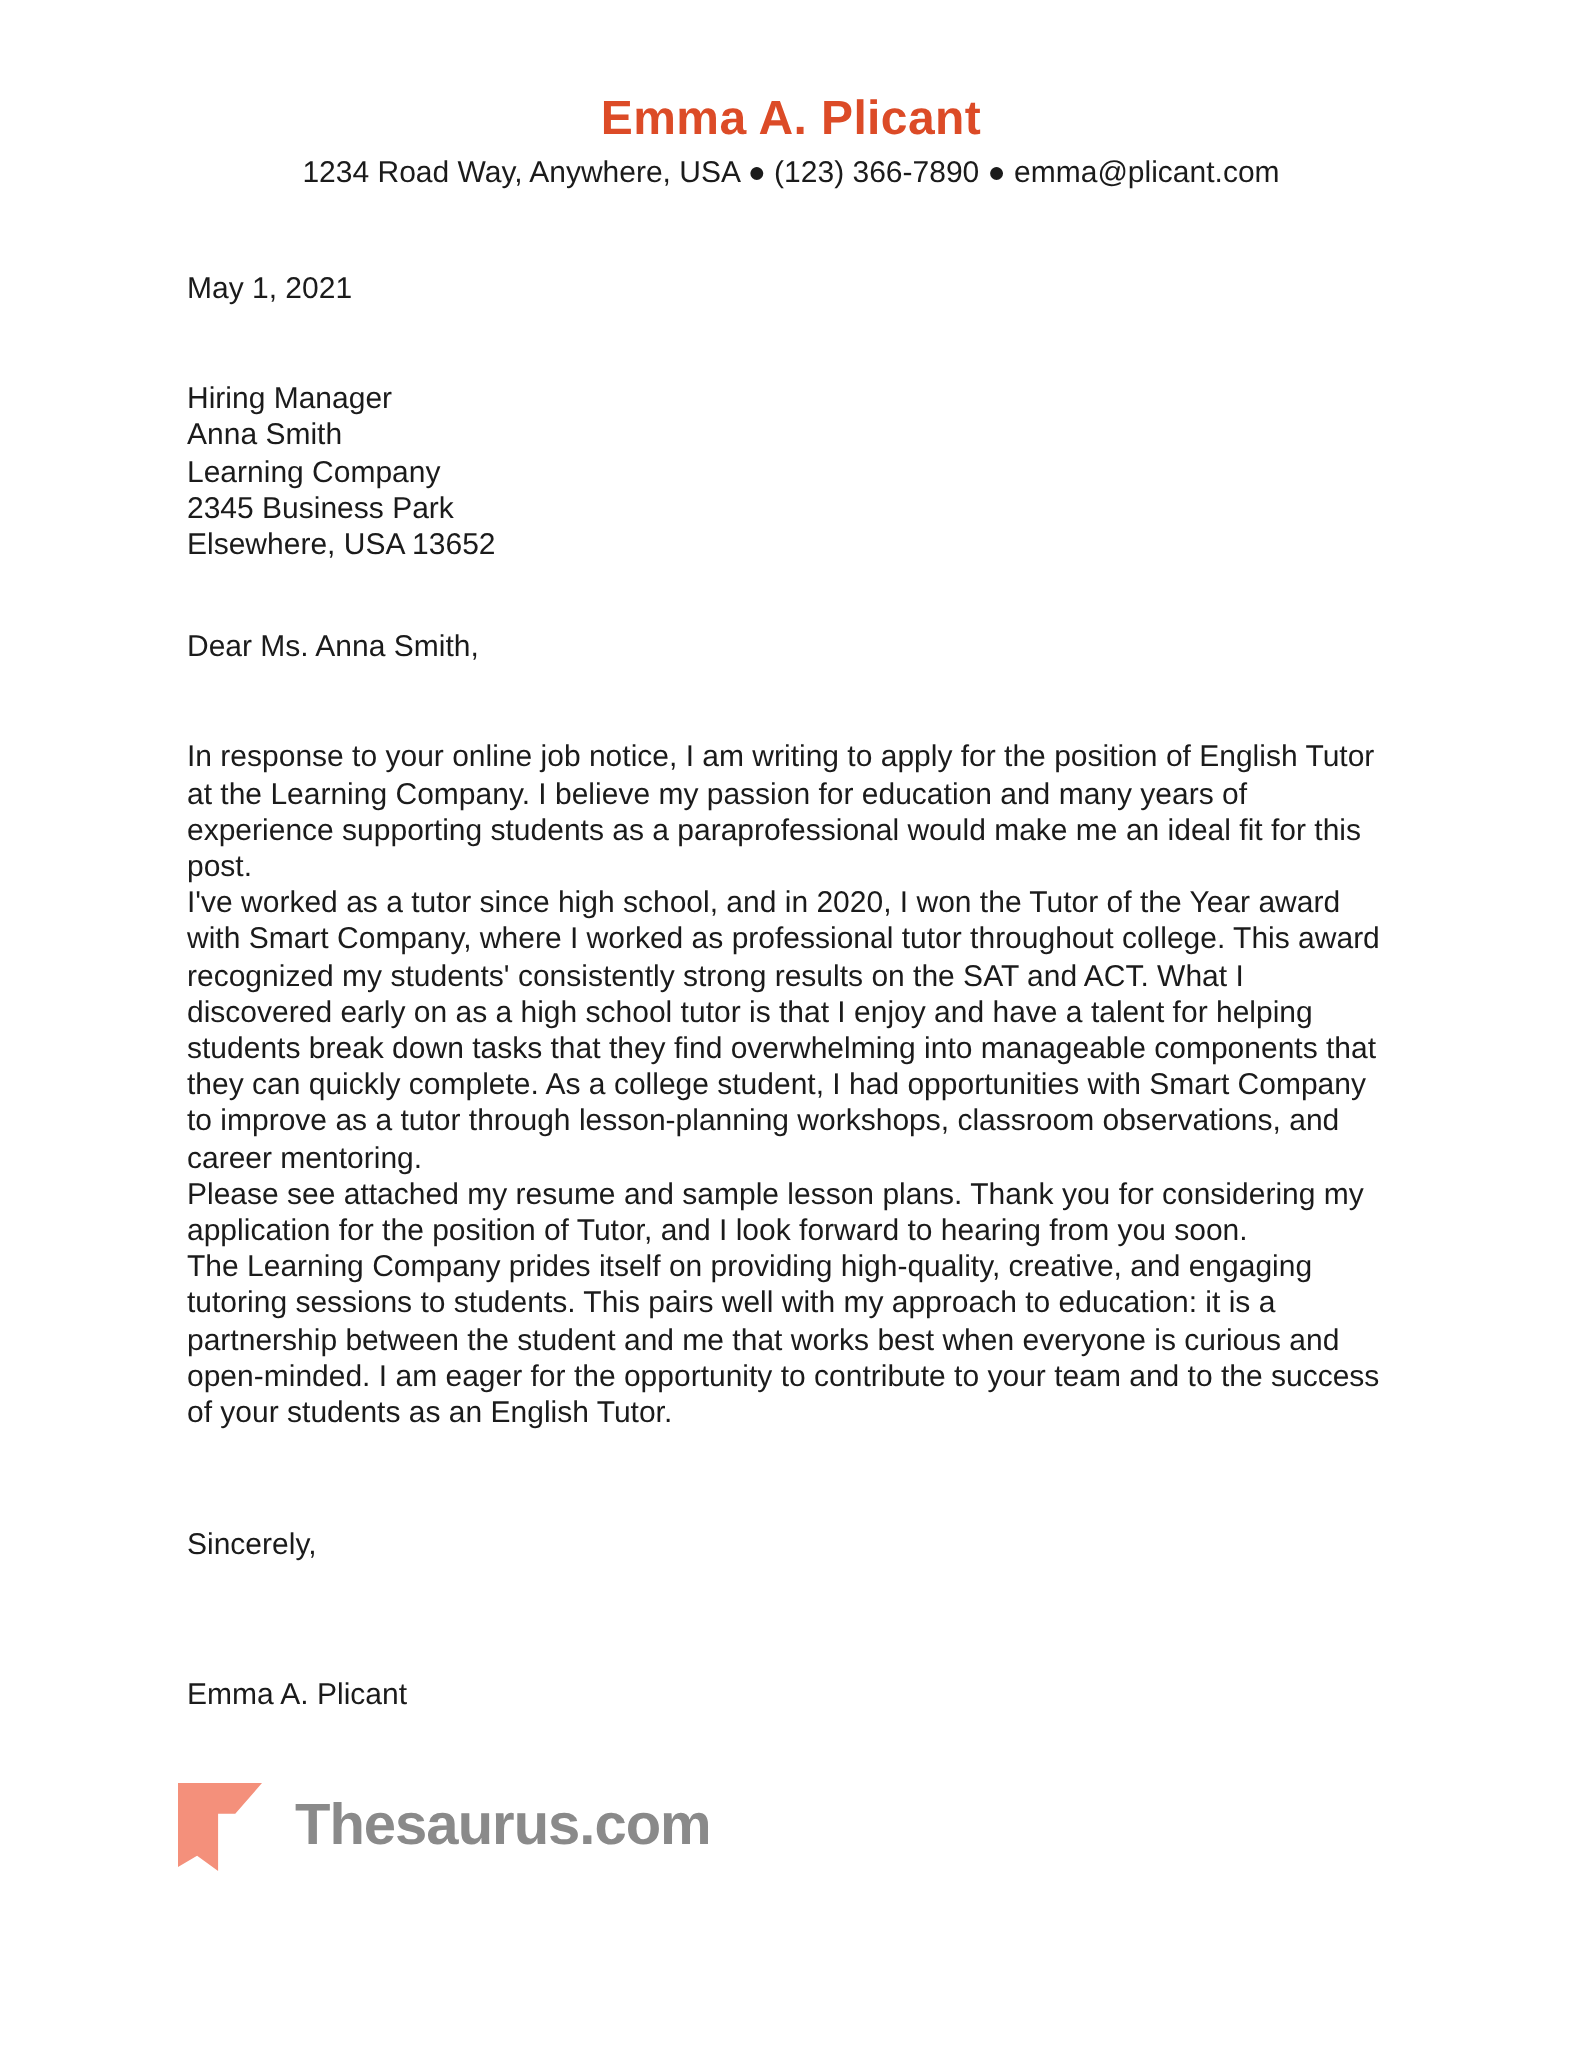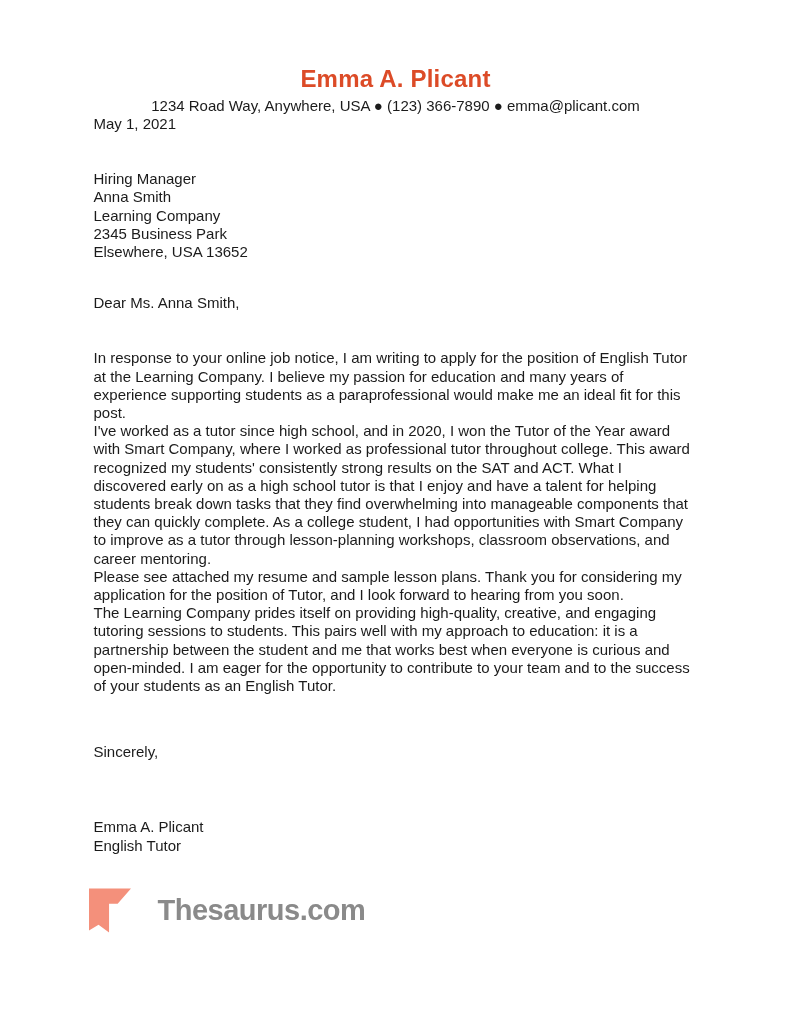--- a/index.html
+++ b/index.html
@@ -8,21 +8,21 @@
     width: 791px;
     height: 1024px;
     font-family: "Liberation Sans", sans-serif;
     color: #1b1b1b;
     overflow: hidden;
   }
   .page {
     width: 791px;
     height: 1024px;
     background: #ffffff;
-    padding-top: 65px;
+    padding-top: 46px;
   }
   .content {
     width: 604px;
     margin: 0 auto;
   }
   .letter-header { text-align: center; }
   .name {
     font-size: 24px;
     line-height: 27px;
     font-weight: bold;
@@ -32,33 +32,33 @@
   .contact {
     margin-top: 5px;
     font-size: 15px;
     line-height: 18px;
     color: #1b1b1b;
   }
   .body-text {
     font-size: 15px;
     line-height: 18.2px;
   }
-  .date   { }
+  .date   { margin-top: 40px; }
   .recipient { margin-top: 37px; }
   .salutation { margin-top: 33px; }
   .letter-body p { }
   .letter-body p:first-child { margin-top: 37px; }
   .valediction { margin-top: 48px; }
   .signature { margin-top: 57px; }
   .brand-footer {
     margin-top: 33px;
     margin-left: -5px;
     display: flex;
     align-items: center;
-    gap: 27px;
+    gap: 17px;
   }
   .logo-mark { display: inline-flex; width: 42px; height: 45px; }
   .logo-mark svg { width: 100%; height: 100%; }
   .brand-text {
     font-size: 29px;
     font-weight: bold;
     color: #8A8A8A;
     letter-spacing: -0.5px;
   }
 </style>
@@ -89,21 +89,20 @@
       <p>In response to your online job notice, I am writing to apply for the position of English Tutor at the Learning Company. I believe my passion for education and many years of experience supporting students as a paraprofessional would make me an ideal fit for this post.</p>
       <p>I've worked as a tutor since high school, and in 2020, I won the Tutor of the Year award with Smart Company, where I worked as professional tutor throughout college. This award recognized my students' consistently strong results on the SAT and ACT. What I discovered early on as a high school tutor is that I enjoy and have a talent for helping students break down tasks that they find overwhelming into manageable components that they can quickly complete. As a college student, I had opportunities with Smart Company to improve as a tutor through lesson-planning workshops, classroom observations, and career mentoring.</p>
       <p>Please see attached my resume and sample lesson plans. Thank you for considering my application for the position of Tutor, and I look forward to hearing from you soon.</p>
       <p>The Learning Company prides itself on providing high-quality, creative, and engaging tutoring sessions to students. This pairs well with my approach to education: it is a partnership between the student and me that works best when everyone is curious and open-minded. I am eager for the opportunity to contribute to your team and to the success of your students as an English Tutor.</p>
     </div>
 
     <div class="valediction body-text">Sincerely,</div>
 
     <div class="signature body-text">
       <div>Emma A. Plicant</div>
-      <div>English Tutor</div>
     </div>
 
     <footer class="brand-footer">
       <span class="logo-mark">
         <svg viewBox="0 0 44 46" xmlns="http://www.w3.org/2000/svg" aria-hidden="true">
           <polygon points="0,0 44,0 30,16 21,16 21,46 10,38 0,44" fill="#F4907B"></polygon>
         </svg>
       </span>
       <span class="brand-text">Thesaurus.com</span>
     </footer>

